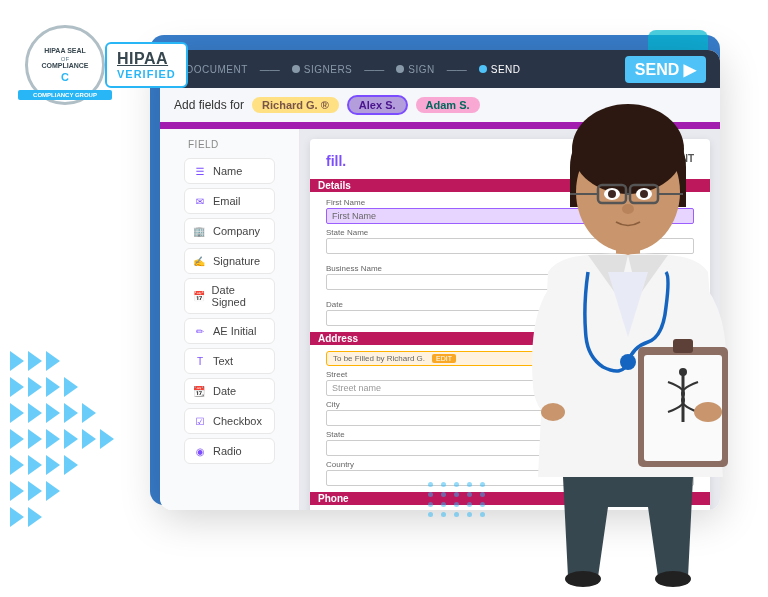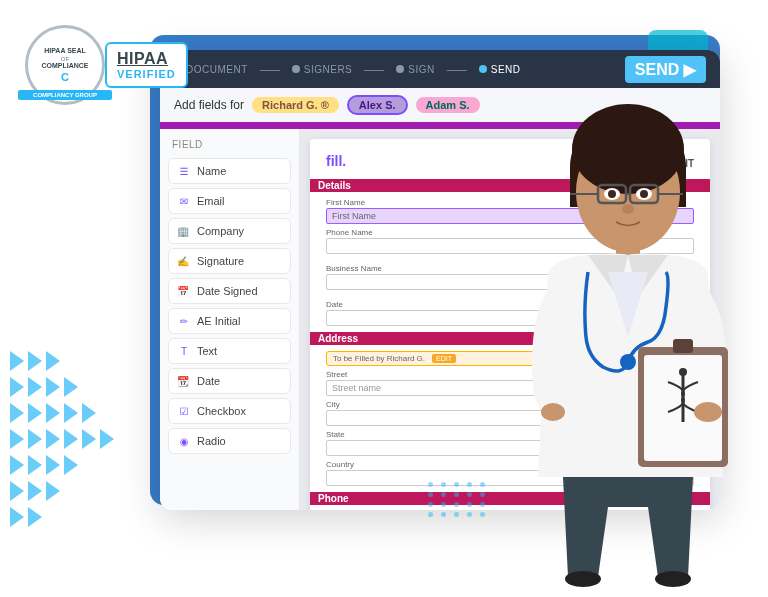--- a/index.html
+++ b/index.html
@@ -121,21 +121,21 @@
     .main-content {
       display: flex;
       height: calc(100% - 76px);
     }
 
     
     .sidebar {
       width: 140px;
       background: #f9fafb;
       border-right: 1px solid #e8e8e8;
-      padding: 10px 8px;
+      padding: 10px 24px;
       display: flex;
       flex-direction: column;
       gap: 2px;
     }
     .sidebar-title {
       font-size: 10px;
       color: #888;
       text-transform: uppercase;
       letter-spacing: 0.5px;
       margin-bottom: 6px;
@@ -174,21 +174,21 @@
     .doc-paper {
       background: #fff;
       border-radius: 4px;
       box-shadow: 0 2px 8px rgba(0,0,0,0.1);
       padding: 14px 16px;
       font-size: 10px;
     }
     .doc-header {
       display: flex;
       justify-content: space-between;
-      align-items: flex-end;
+      align-items: flex-start;
       margin-bottom: 10px;
     }
     .doc-logo {
       font-size: 14px;
       font-weight: bold;
       color: #7c4dff;
     }
     .doc-title {
       font-size: 10px;
       font-weight: bold;
@@ -580,21 +580,21 @@
 
         <div class="form-row">
           <div class="form-field">
             <div class="form-label">First Name</div>
             <div class="form-input highlighted">First Name</div>
           </div>
         </div>
 
         <div class="form-row">
           <div class="form-field">
-            <div class="form-label">Phone Name</div>
+            <div class="form-label">State Name</div>
             <div class="form-input"></div>
           </div>
           <div class="form-field" style="max-width:60px;">
             <div class="form-label">Initials</div>
             <div class="form-input"></div>
           </div>
         </div>
 
         <div class="form-row">
           <div class="form-field">

